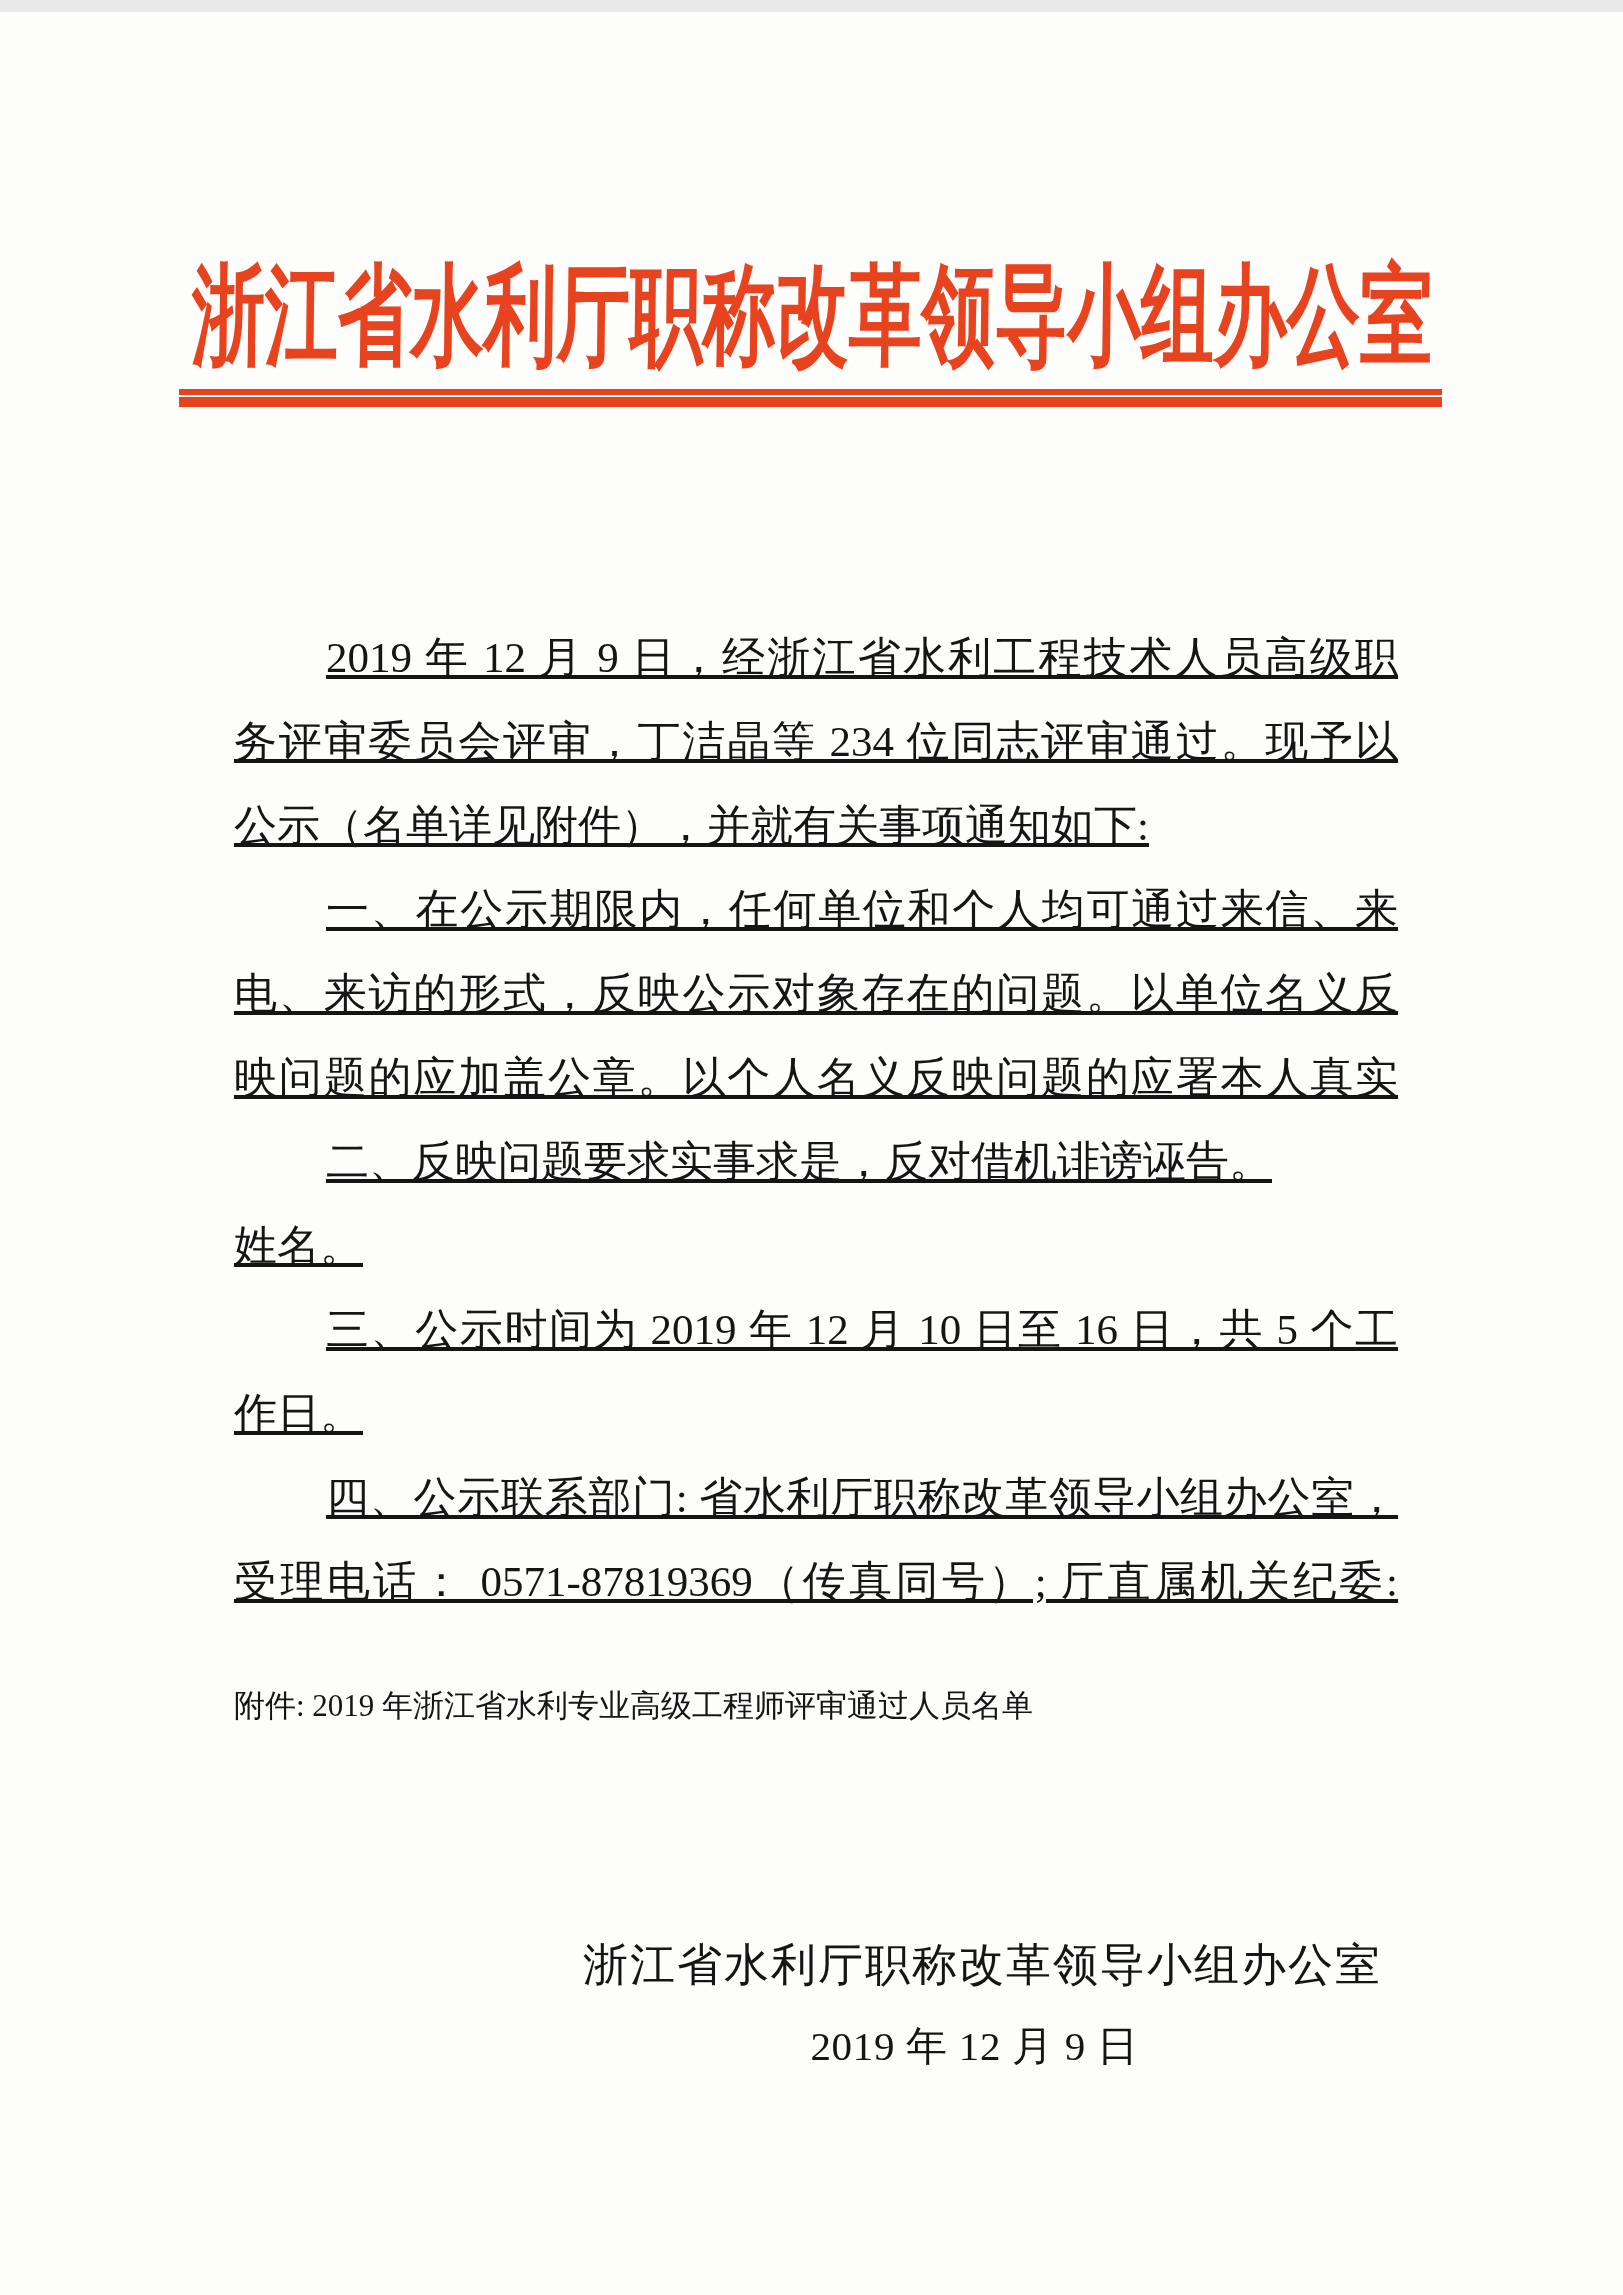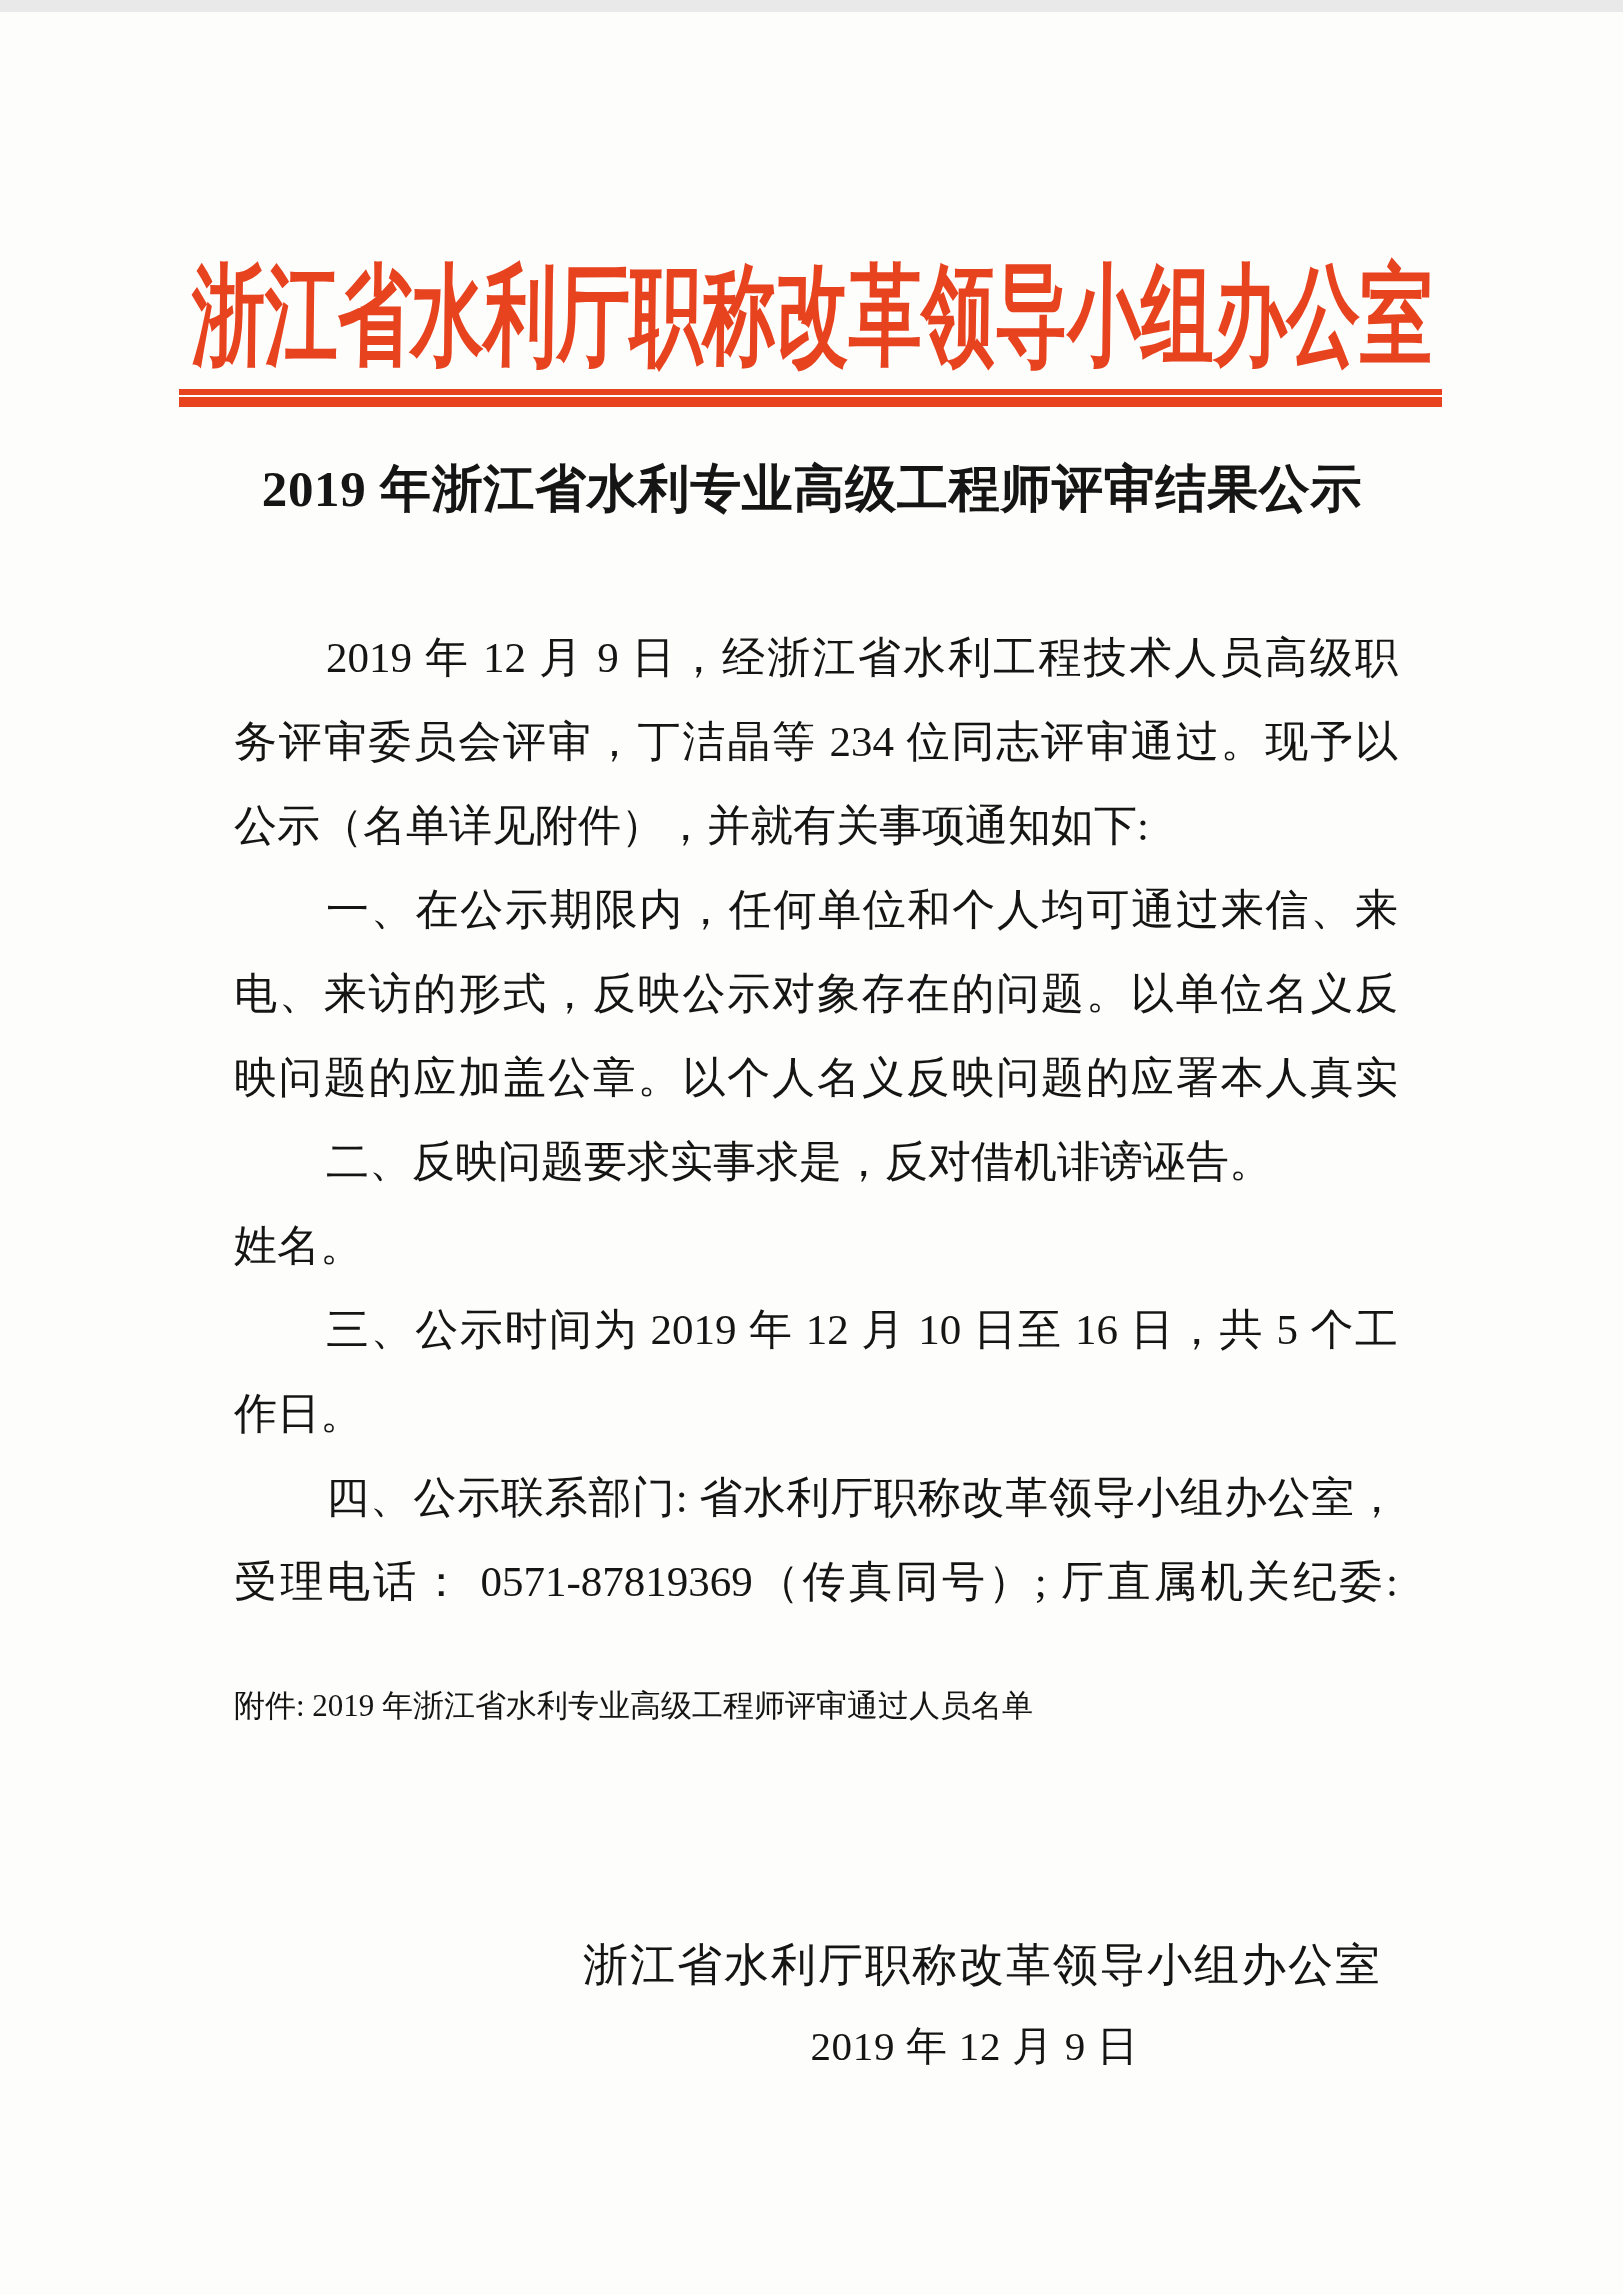--- a/index.html
+++ b/index.html
@@ -55,20 +55,21 @@
   }
 
   
   .body-text {
     position: absolute;
     top: 604px;
     left: 234px;
     width: 1164px;
     font-size: 43px;
     line-height: 84px;
+    text-decoration: underline;
   }
   .line {
     margin: 0;
     text-align: justify;
     text-align-last: justify;
     text-justify: inter-character;
   }
   .line.end {
     text-align: right;
     text-align-last: left;
@@ -118,21 +119,20 @@
   <div class="letterhead">
     <span class="stretch">浙江省水利厅职称改革领导小组办公室</span>
   </div>
 
   <div class="red-rule">
     <div class="rule-thin"></div>
     <div class="rule-gap"></div>
     <div class="rule-thick"></div>
   </div>
 
-  <h1 class="doc-title">2019 年浙江省水利专业高级工程师评审结果公示</h1>
 
   <div class="body-text">
     <p class="line indent">2019 年 12 月 9 日，经浙江省水利工程技术人员高级职</p>
     <p class="line">务评审委员会评审，丁洁晶等 234 位同志评审通过。现予以</p>
     <p class="line end">公示（名单详见附件），并就有关事项通知如下:</p>
     <p class="line indent">一、在公示期限内，任何单位和个人均可通过来信、来</p>
     <p class="line">电、来访的形式，反映公示对象存在的问题。以单位名义反</p>
     <p class="line">映问题的应加盖公章。以个人名义反映问题的应署本人真实</p>
     <p class="line indent end">二、反映问题要求实事求是，反对借机诽谤诬告。</p>
     <p class="line end">姓名。</p>

